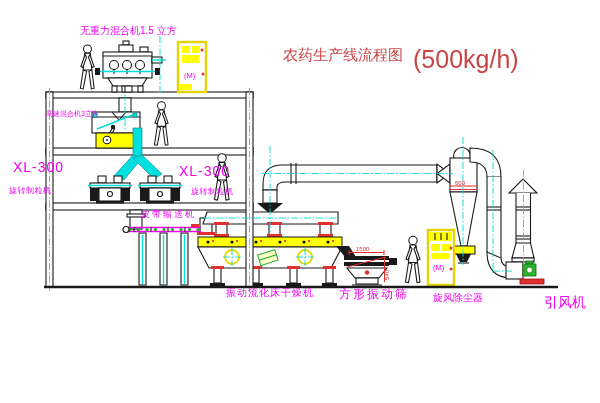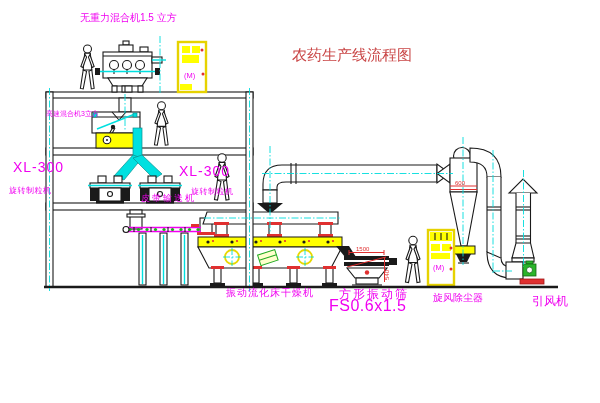--- a/index.html
+++ b/index.html
@@ -1,20 +1,20 @@
 <!DOCTYPE html>
 <html><head>
 <meta charset="utf-8">
 <style>
   html,body{margin:0;padding:0;background:#fff;}
   .stage{position:relative;width:600px;height:403px;background:#ffffff;overflow:hidden;
          font-family:"Liberation Sans",sans-serif;}
   .stage svg{position:absolute;left:0;top:0;}
   .lbl{position:absolute;color:#f000f0;white-space:nowrap;line-height:1;}
-  .title{position:absolute;color:#c94545;display:flex;align-items:flex-start;gap:10px;white-space:nowrap;line-height:1;margin-left:9px;}
+  .title{position:absolute;color:#c94545;display:flex;align-items:flex-start;gap:10px;white-space:nowrap;line-height:1;}
   
   .k{stroke:#1a1a1a;fill:none;stroke-width:1.1;}
   .wf{fill:#ffffff;stroke:#1a1a1a;stroke-width:1.1;}
   .yf{fill:#ffff00;stroke:#1a1a1a;stroke-width:1;}
   .ysolid{fill:#ffff00;stroke:none;}
   .bf{fill:#1a1a1a;stroke:none;}
   .rf{fill:#e03030;stroke:none;}
   .rl{stroke:#e03030;stroke-width:1;fill:none;}
   .cf{fill:#00e0e0;stroke:#0a8f8f;stroke-width:0.7;}
   .cs{stroke:#00e0e0;stroke-width:1.4;fill:none;}
@@ -322,34 +322,34 @@
     <text class="dim" transform="rotate(-90 389 280)" x="389" y="280">540</text>
     <text class="dim" x="455" y="184.5">600</text>
   </g>
 
   <text class="mm" x="184" y="77.5">(M)</text>
   <text class="mm" x="433" y="270">(M)</text>
 </svg>
 
 <div class="title" style="left:283px;top:47px">
   <span style="font-size:15px">农药生产线流程图</span>
+  <span style="font-size:25px">(500kg/h)</span>
 </div>
 
-<div class="lbl" style="left:80px;top:13px;font-size:10px">无重力混合机1.5 立方</div>
+<div class="lbl" style="left:80px;top:26px;font-size:10px">无重力混合机1.5 立方</div>
 <div class="lbl" style="left:46px;top:110px;font-size:7px">高速混合机3立方</div>
 
 <div class="lbl" style="left:13px;top:160px;font-size:14px;letter-spacing:1px">XL-300</div>
 <div class="lbl" style="left:9px;top:187px;font-size:8px;letter-spacing:0.5px">旋转制粒机</div>
 
 <div class="lbl" style="left:179px;top:164px;font-size:14px;letter-spacing:1px">XL-300</div>
 <div class="lbl" style="left:191px;top:188px;font-size:8px;letter-spacing:0.5px">旋转制粒机</div>
 
-<div class="lbl" style="left:141px;top:194px;font-size:9px;letter-spacing:2px">皮带输送机</div>
+<div class="lbl" style="left:141px;top:210px;font-size:9px;letter-spacing:2px">皮带输送机</div>
 
 <div class="lbl" style="left:226px;top:288px;font-size:10px;letter-spacing:1px">振动流化床干燥机</div>
 
 <div class="lbl" style="left:339px;top:288px;font-size:12px;letter-spacing:2px">方形振动筛</div>
-<div class="lbl" style="left:329px;top:298px;font-size:16px;letter-spacing:0.5px">FS0.6x1.5</div>
 
 <div class="lbl" style="left:433px;top:293px;font-size:10px">旋风除尘器</div>
-<div class="lbl" style="left:532px;top:295px;font-size:12px">引风机</div>
+<div class="lbl" style="left:544px;top:295px;font-size:14px">引风机</div>
 
 </div>
 
 </body></html>

